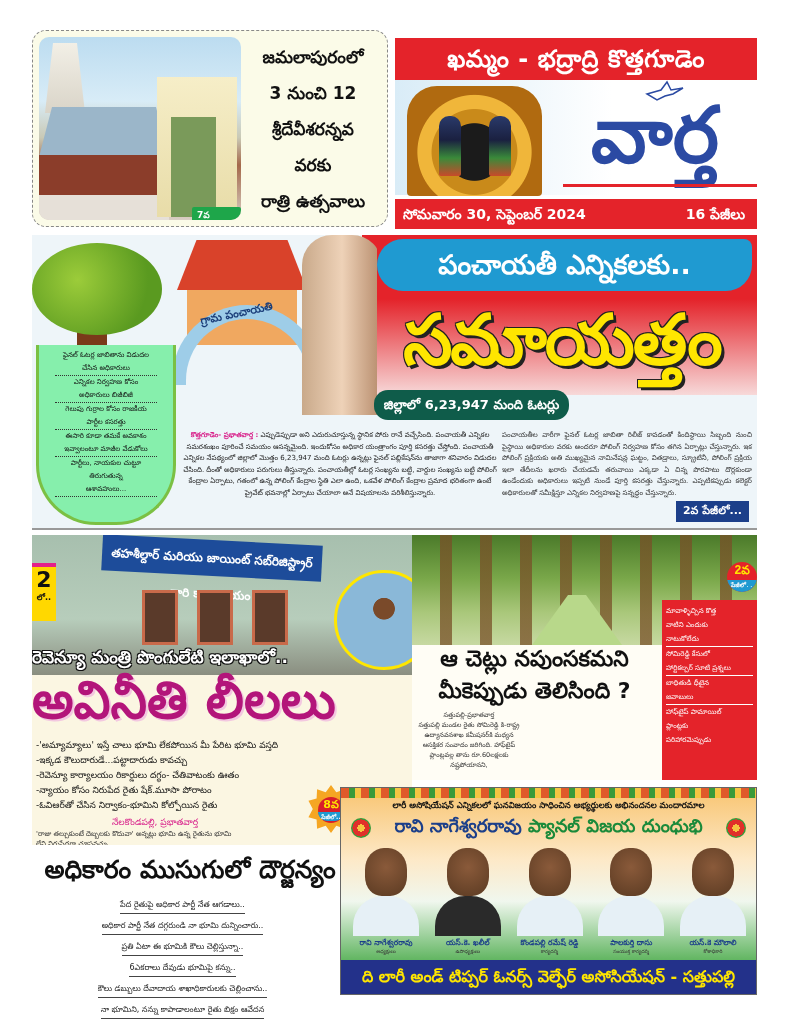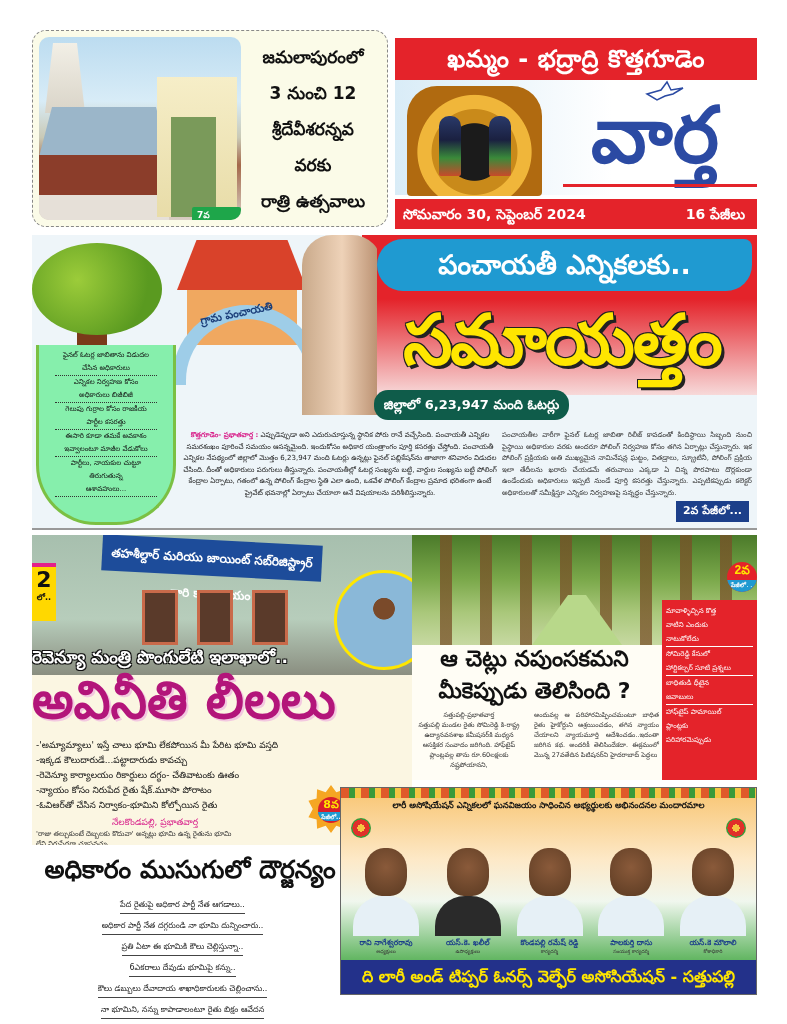--- a/index.html
+++ b/index.html
@@ -319,40 +319,43 @@
     <small>పేజీలో..</small>
   </div>
   <div class="palm-headline">
     <div>ఆ చెట్లు నపుంసకమని</div>
     <div>మీకెప్పుడు తెలిసింది ?</div>
   </div>
   <div class="palm-body-left">
     <div>సత్తుపల్లి-ప్రభాతవార్త</div>
     <div>సత్తుపల్లి మండల రైతు సోమిరెడ్డి కి-రాష్ట్ర ఉద్యానవనశాఖ కమీషనర్‌కి మధ్యన ఆసక్తికర సంవాదం జరిగింది. హాఫ్‌టైప్ ప్లాంట్లవల్ల తాను రూ.60లక్షలకు నష్టపోయానని,</div>
   </div>
-  <div class="palm-body-right">అందువల్ల ఆ పరిహారమిప్పించమంటూ బాధిత రైతు హైకోర్టుని ఆశ్రయించడం, తగిన న్యాయం చేయాలని న్యాయమూర్తి ఆదేశించడం..ఇదంతా జరిగిన కథ. అందరికీ తెలిసిందేకదా. ఈక్రమంలో మొన్న 27వతేదిన పిటిషనర్‌ని హైదరాబాద్ పెద్దలు</div>
   <div class="palm-red-box">
     <div class="pt">మావాళ్ళిచ్చిన కొత్త</div>
     <div class="pt">వాటిని ఎందుకు</div>
     <div class="pt div">నాటుకోలేదు</div>
     <div class="pt">సోమిరెడ్డి కేసులో</div>
     <div class="pt div">హార్టికల్చర్ సూటి ప్రశ్నలు</div>
     <div class="pt">బాధితుడి ధీటైన</div>
     <div class="pt div">జవాబులు</div>
     <div class="pt">హాఫ్‌టైప్ పామాయిల్</div>
     <div class="pt">ప్లాంట్లకు</div>
     <div class="pt">పరిహారమెప్పుడు</div>
   </div>
 </div>
 
 <div class="ad">
   <div class="ad-garland"></div>
   <div class="ad-tagline">లారీ అసోషియేషన్ ఎన్నికలలో ఘనవిజయం సాధించిన అభ్యర్థులకు అభినందనల మందారమాల</div>
   <div class="flower-icon" style="left:10px"></div>
   <div class="flower-icon" style="right:10px"></div>
+  <div class="ad-title">
+    <span class="blue">రావి నాగేశ్వరరావు</span>
+    <span class="green">ప్యానల్ విజయ దుంధుభి</span>
+  </div>
   <div class="ad-people">
     <div class="person">
       <div class="face"></div>
         <div class="torso"></div>
       <div class="pname">రావి నాగేశ్వరరావు</div>
       <div class="prole">అధ్యక్షులు</div>
     </div>
     <div class="person dark">
       <div class="face"></div>
         <div class="torso"></div>

